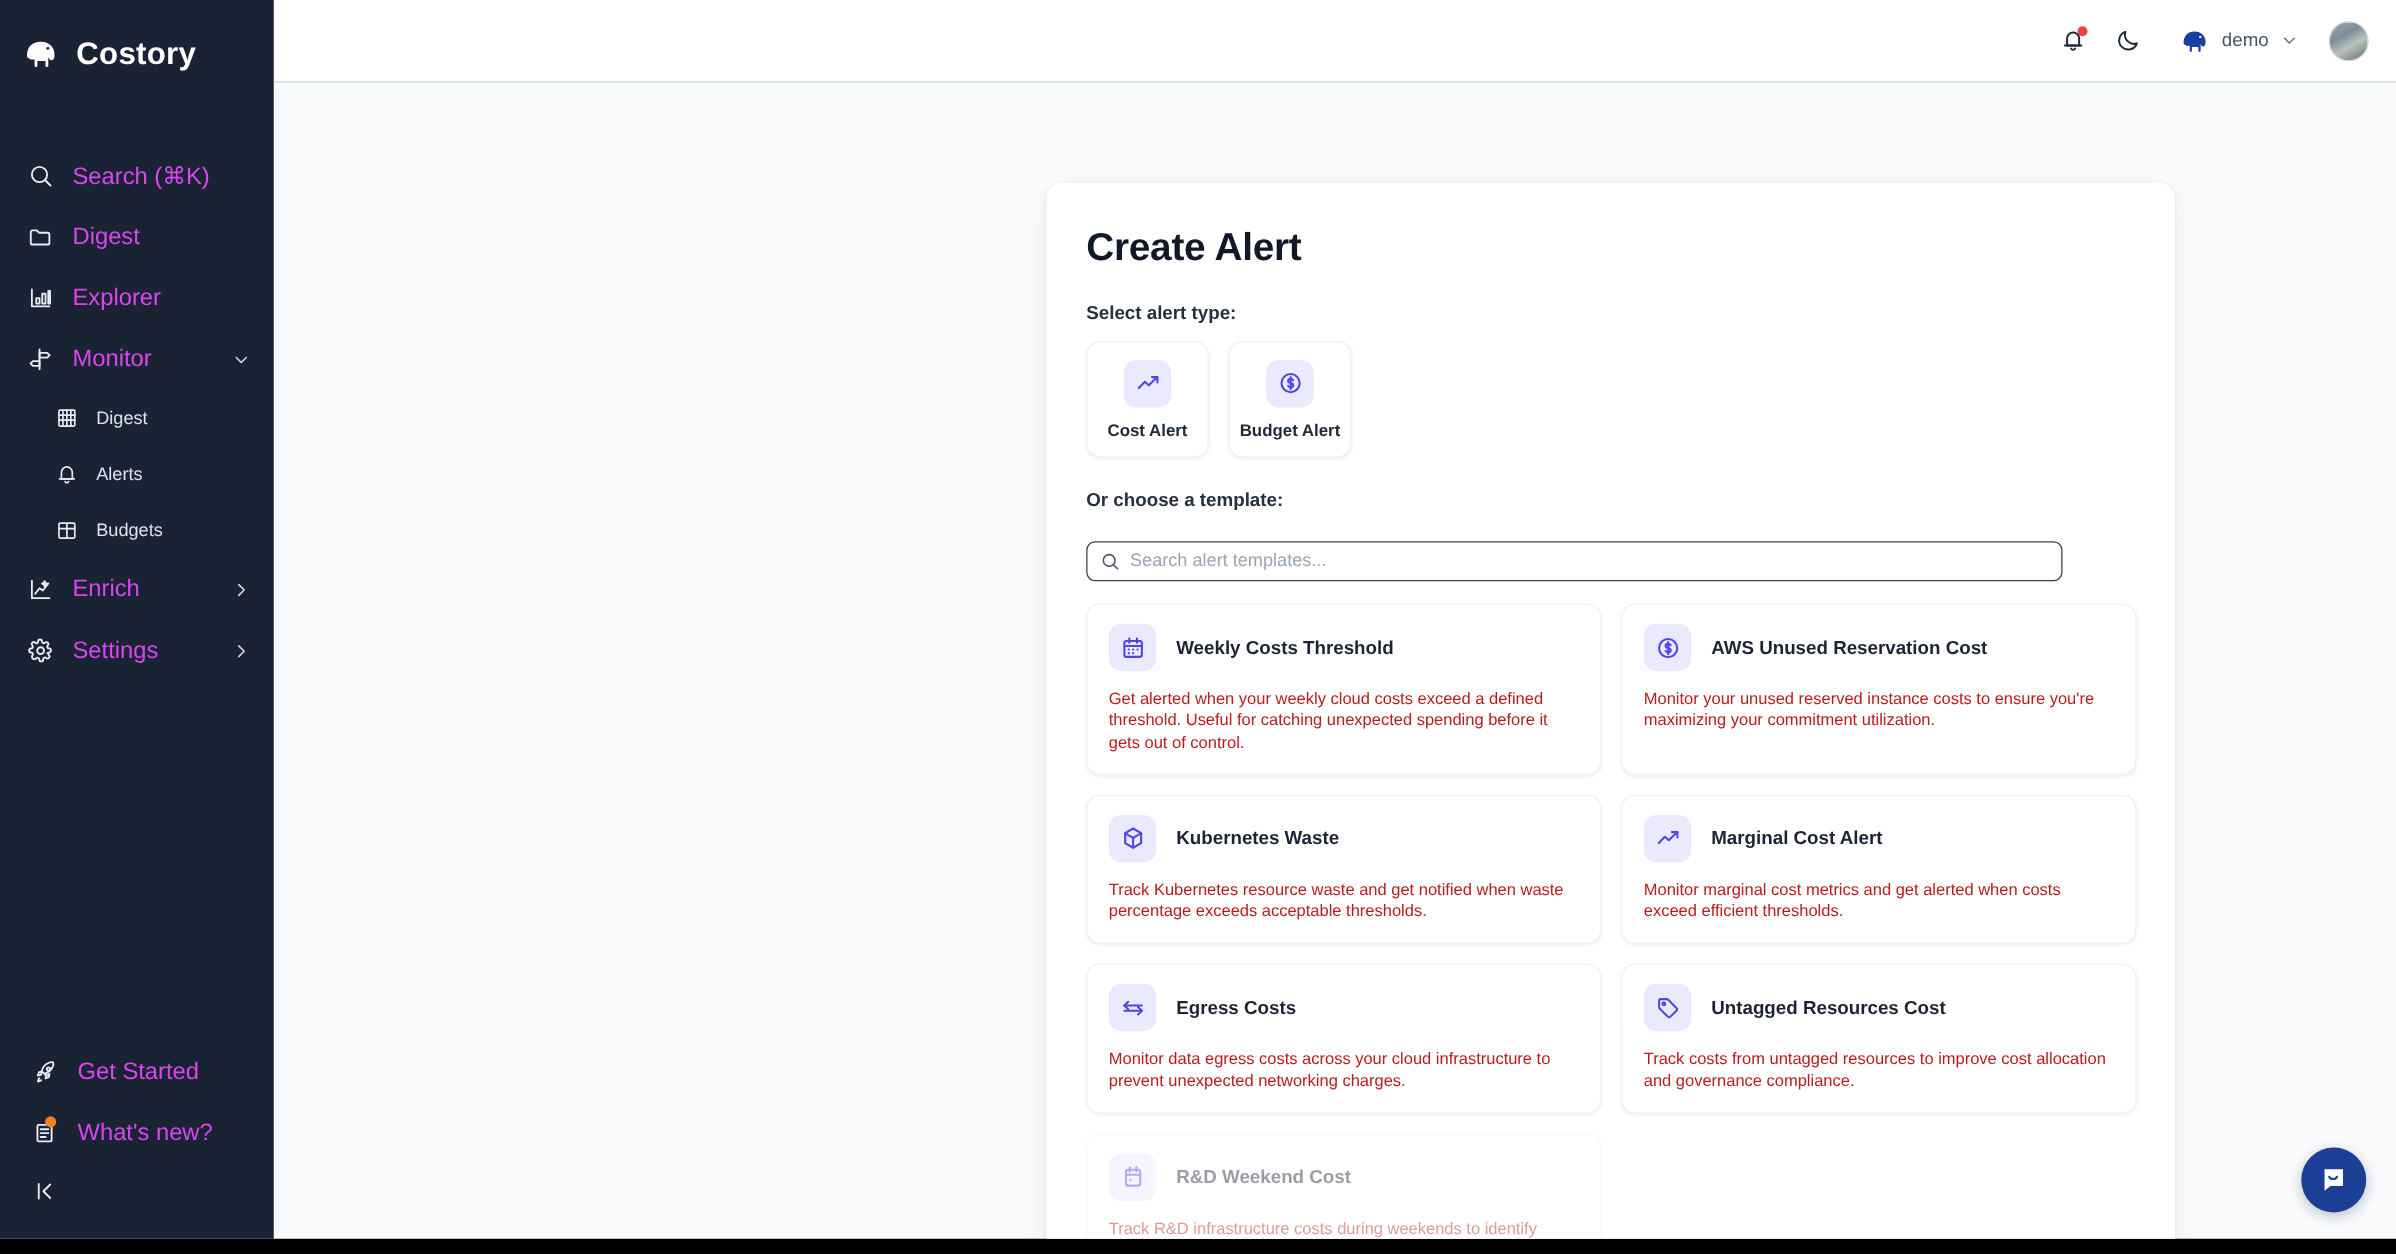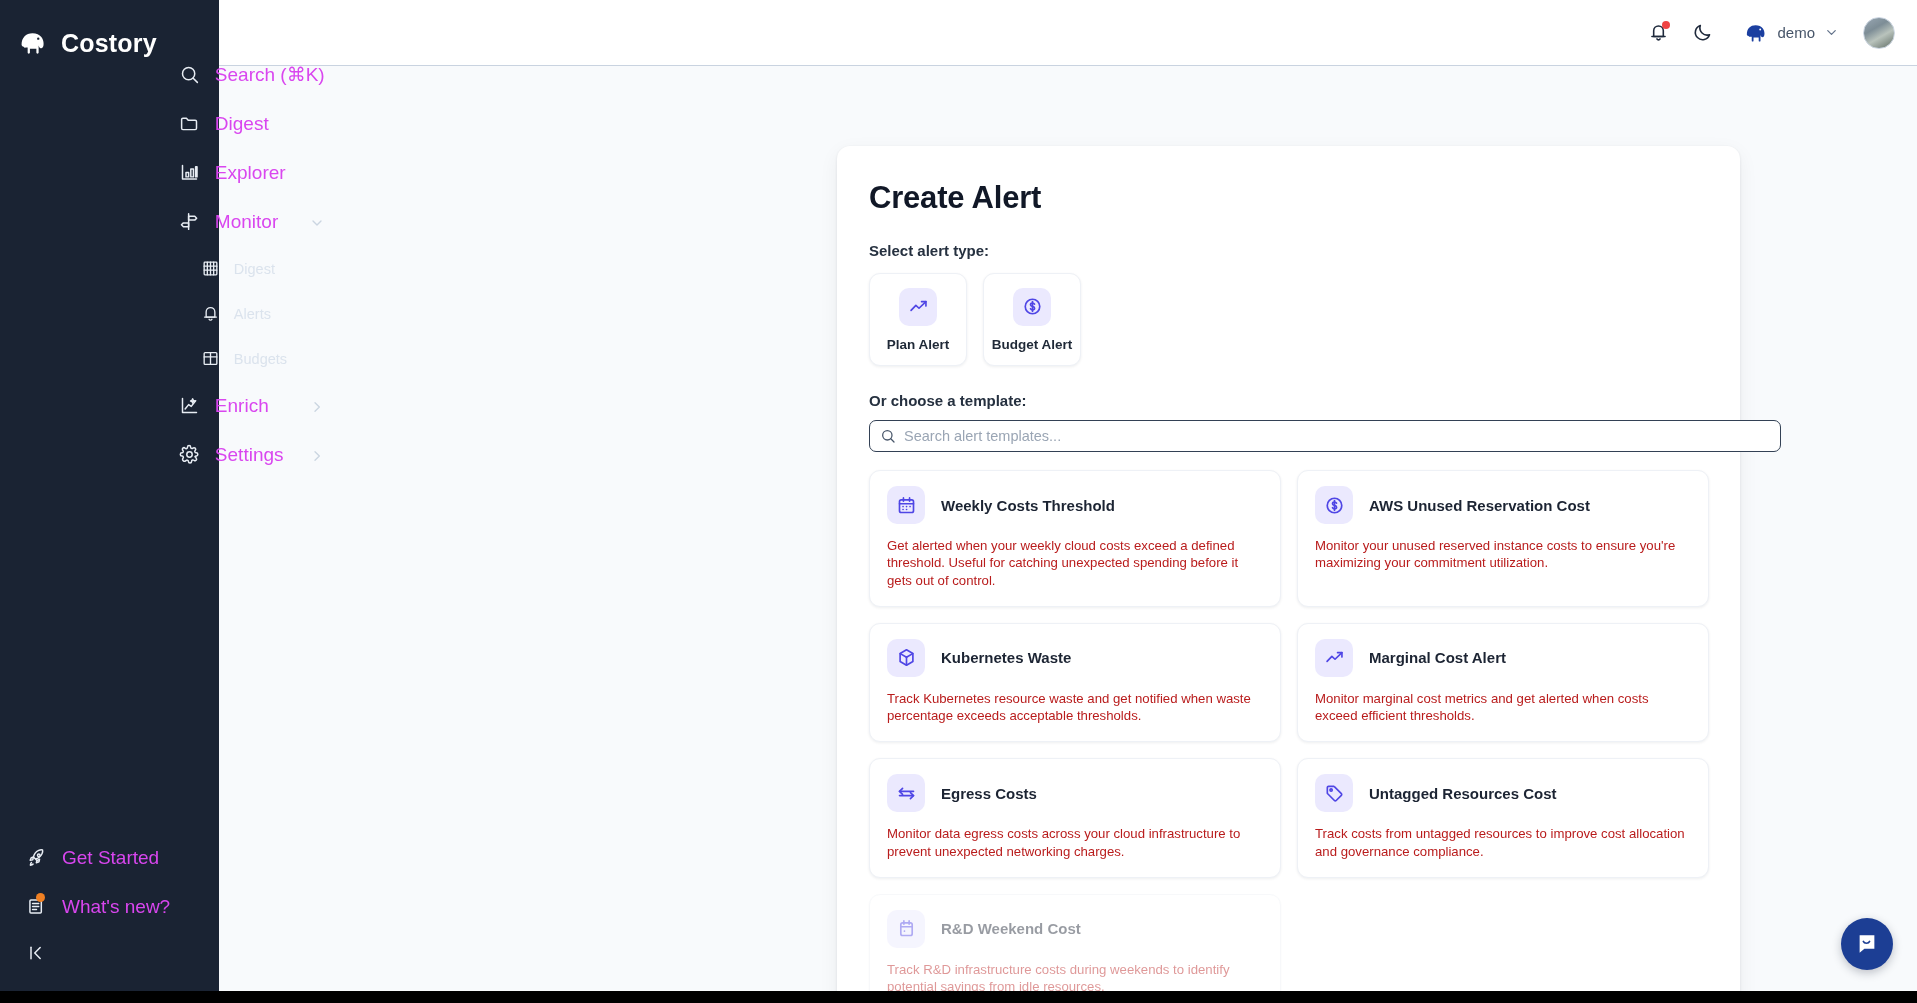--- a/index.html
+++ b/index.html
@@ -14,21 +14,21 @@
     width: 1917px; height: 991px;
     display: flex;
     background: #f8fafc;
   }
 
   
   .sidebar {
     width: 219px; height: 991px;
     background: #1a2333;
     flex: 0 0 219px;
-    display: flex; 
+    display: flex; flex-direction: column;
     position: relative;
   }
   .brand {
     display: flex; align-items: center; gap: 13px;
     padding: 20px 0 0 18px;
     height: 66px;
   }
   .brand-logo { width: 30px; height: 30px; flex: 0 0 30px; }
   .brand-name {
     color: #ffffff; font-size: 25px; font-weight: 700; letter-spacing: .2px;
@@ -114,21 +114,21 @@
     cursor: pointer;
   }
   .tile {
     width: 38px; height: 38px; border-radius: 10px; background: #ebe9fe;
     display: flex; align-items: center; justify-content: center;
   }
   .tile svg { width: 21px; height: 21px; stroke: #4f46e5; fill: none; stroke-width: 1.9; stroke-linecap: round; stroke-linejoin: round; }
   .type-name { font-size: 13.5px; font-weight: 600; color: #1f2937; }
 
   .search-wrap {
-    position: relative; margin-top: 11px; width: 912px; height: 32px;
+    position: relative; margin-top: 24px; width: 781px; height: 32px;
   }
   .search-input {
     width: 100%; height: 32px; border-radius: 7px;
     border: 1px solid #334155;
     padding: 0 12px 0 34px;
     font-family: "Liberation Sans", sans-serif; font-size: 14.5px;
     color: #0f172a; background: #fff; outline: none;
   }
   .search-input::placeholder { color: #9aa5b4; }
   .search-ico {
@@ -376,21 +376,21 @@
         <div class="section-label">Select alert type:</div>
 
         <div class="type-row">
           <div class="type-card">
             <span class="tile">
               <svg viewBox="0 0 24 24">
                   <polyline points="3.5 16.5 9 10.8 12.6 14 20.5 6.5"></polyline>
                   <polyline points="15.5 6.5 20.5 6.5 20.5 11.5"></polyline>
                 </svg>
             </span>
-            <span class="type-name">Plan Alert</span>
+            <span class="type-name">Cost Alert</span>
           </div>
           <div class="type-card">
             <span class="tile">
               <svg viewBox="0 0 24 24">
                   <circle cx="12" cy="12" r="8.3"></circle>
                   <path d="M14.3 9.4c-.4-.8-1.3-1.3-2.3-1.3-1.3 0-2.3.8-2.3 1.9s1 1.6 2.3 1.9c1.3.3 2.4.8 2.4 2s-1.1 1.9-2.4 1.9c-1 0-1.9-.5-2.3-1.3"></path>
                   <line x1="12" y1="6.4" x2="12" y2="17.6"></line>
                 </svg>
             </span>
             <span class="type-name">Budget Alert</span>

